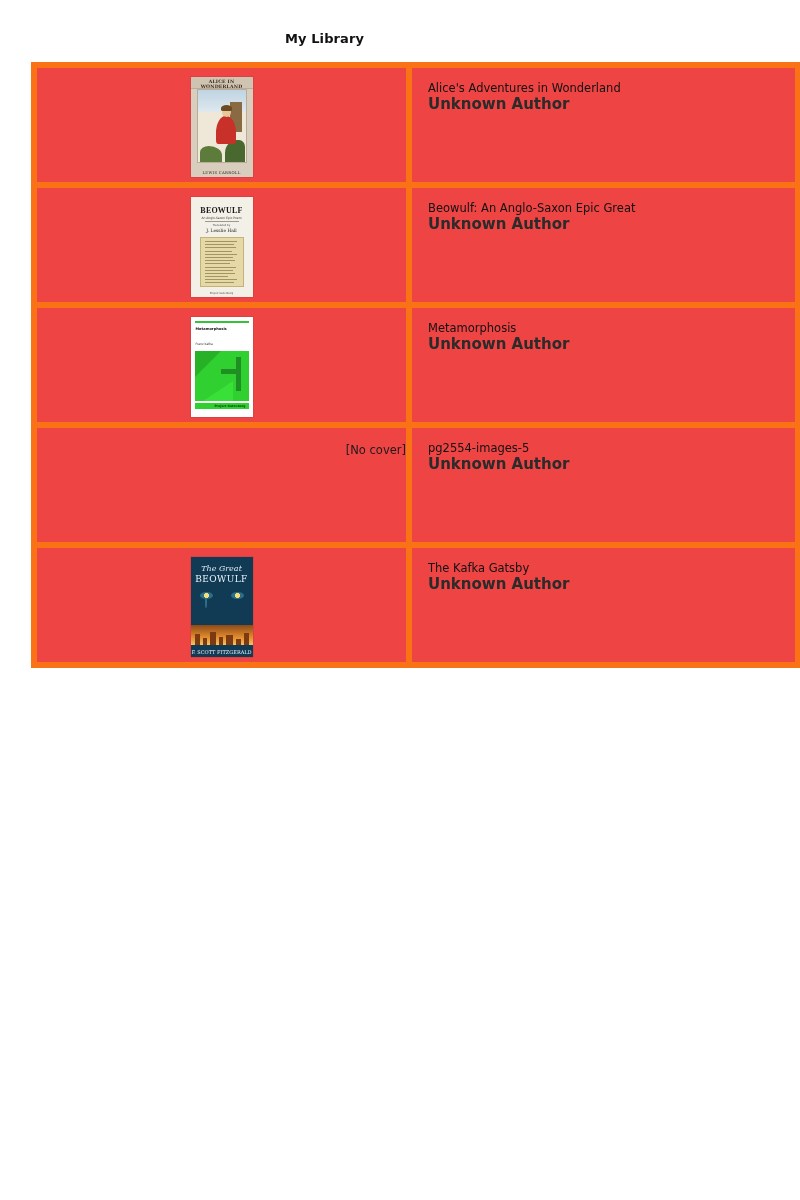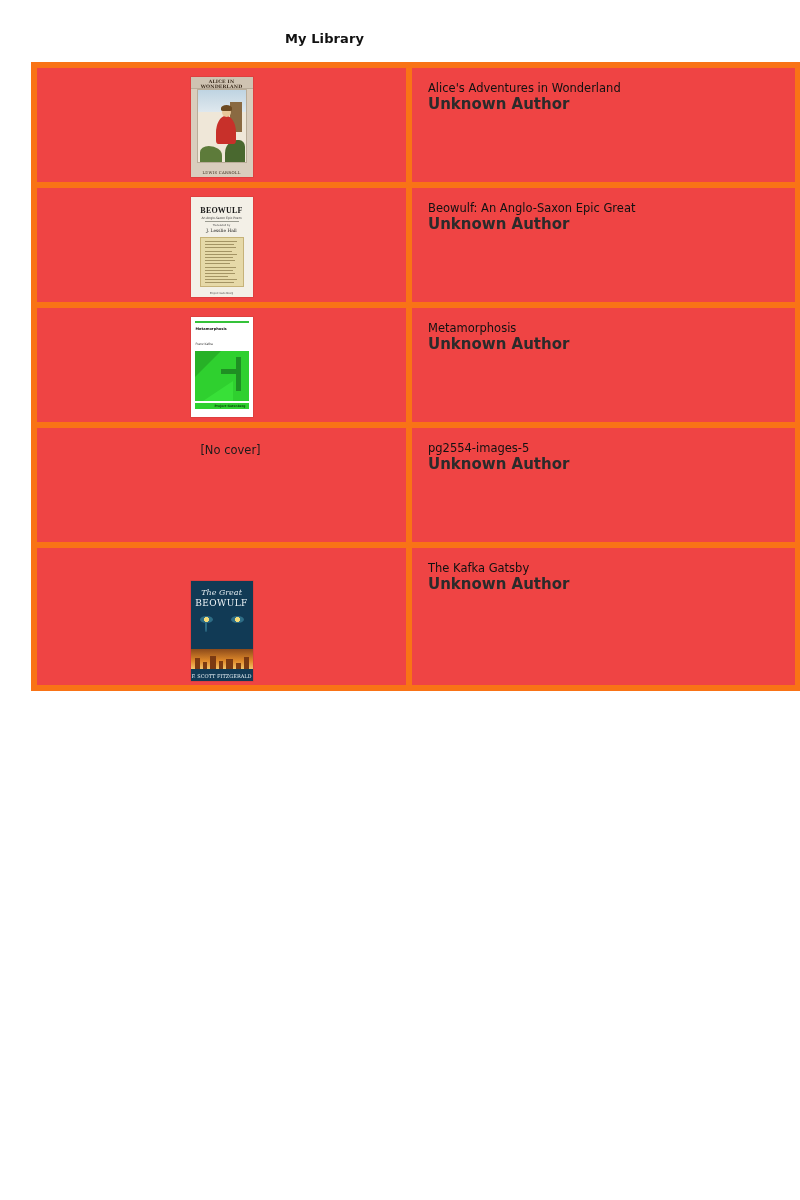--- a/index.html
+++ b/index.html
@@ -59,21 +59,21 @@
   }
   .cover {
     width: 62px;
     height: 100px;
     display: block;
     position: relative;
     overflow: hidden;
     box-shadow: 0 0 0 0.5px rgba(0,0,0,0.14);
   }
   .no-cover {
-    text-align: center;
+    text-align: right;
     padding: 15px 0 0 18px;
     font-size: 11.5px;
     color: #1b1b1b;
   }
   .title-line {
     font-size: 11.5px;
     line-height: 16px;
     color: #111111;
   }
   .author-line {
@@ -223,21 +223,20 @@
     background: #2fd02f;
   }
   .cover-meta .m-footer span {
     position: absolute; right: 3px; top: 0.6px;
     font-size: 3px; color: #0d3d0d; font-weight: bold;
   }
 
   
   .cover-gatsby {
     background: #113a55;
-    margin-top: 24px;
   }
   .cover-gatsby .g-title1 {
     position: absolute; top: 7px; left: 0; right: 0; text-align: center;
     font-family: "DejaVu Serif", serif; font-size: 8px; color: #dfe9ee;
     font-style: italic;
   }
   .cover-gatsby .g-title2 {
     position: absolute; top: 17px; left: 0; right: 0; text-align: center;
     font-family: "DejaVu Serif", serif; font-size: 9px; color: #eef4f7;
     letter-spacing: 0.4px;

